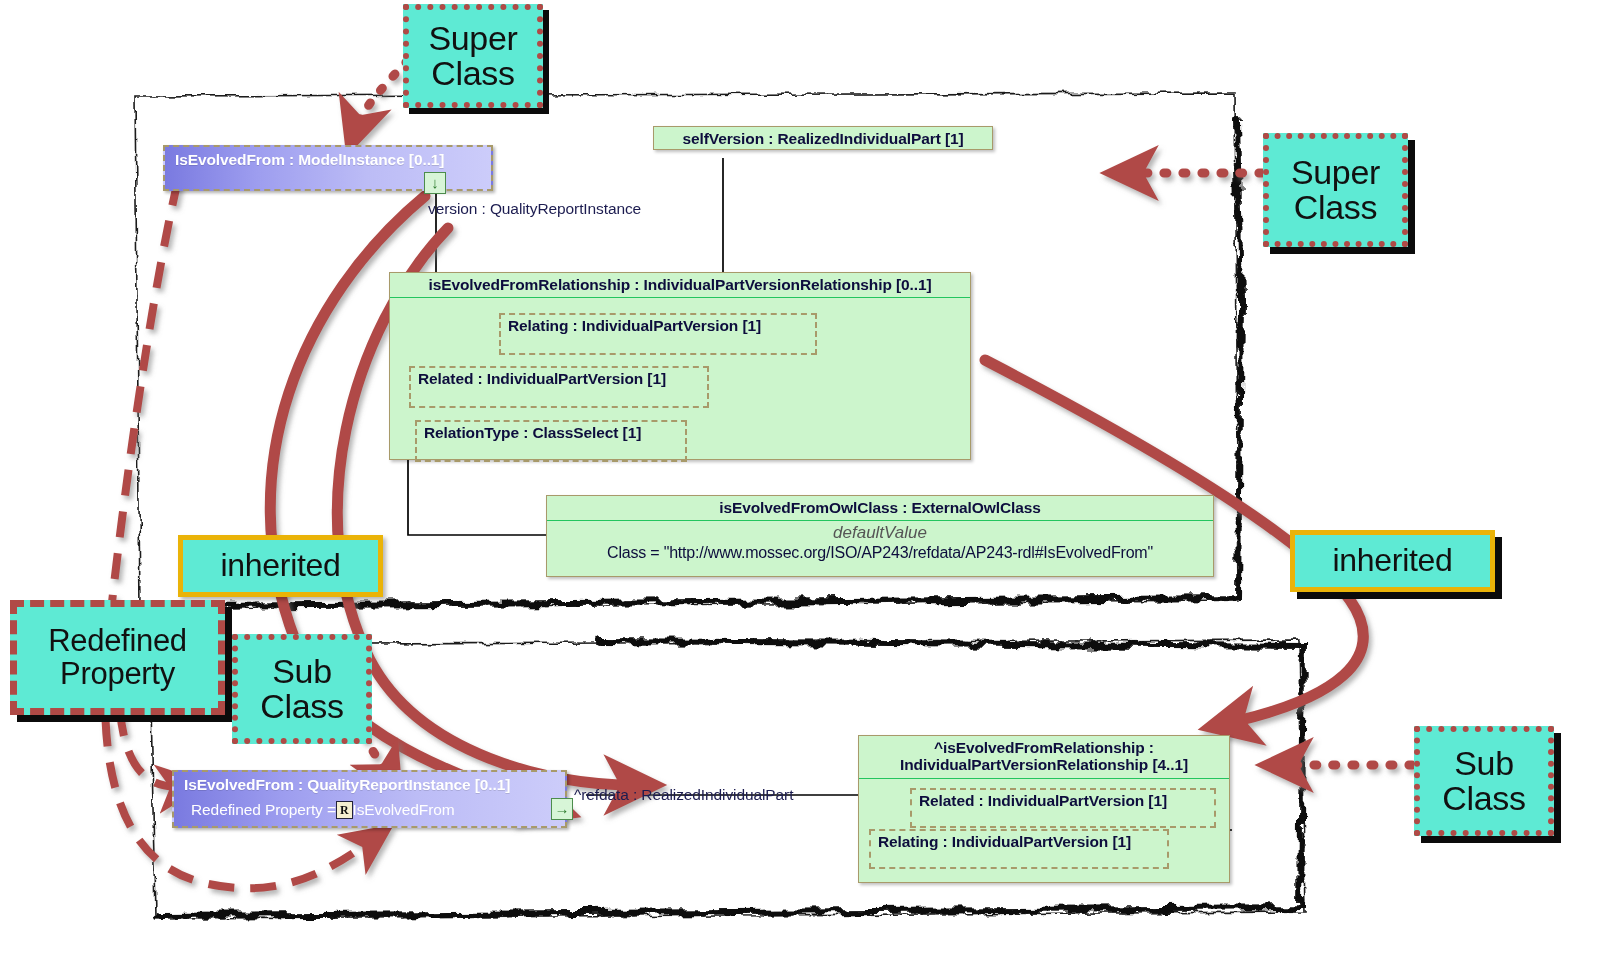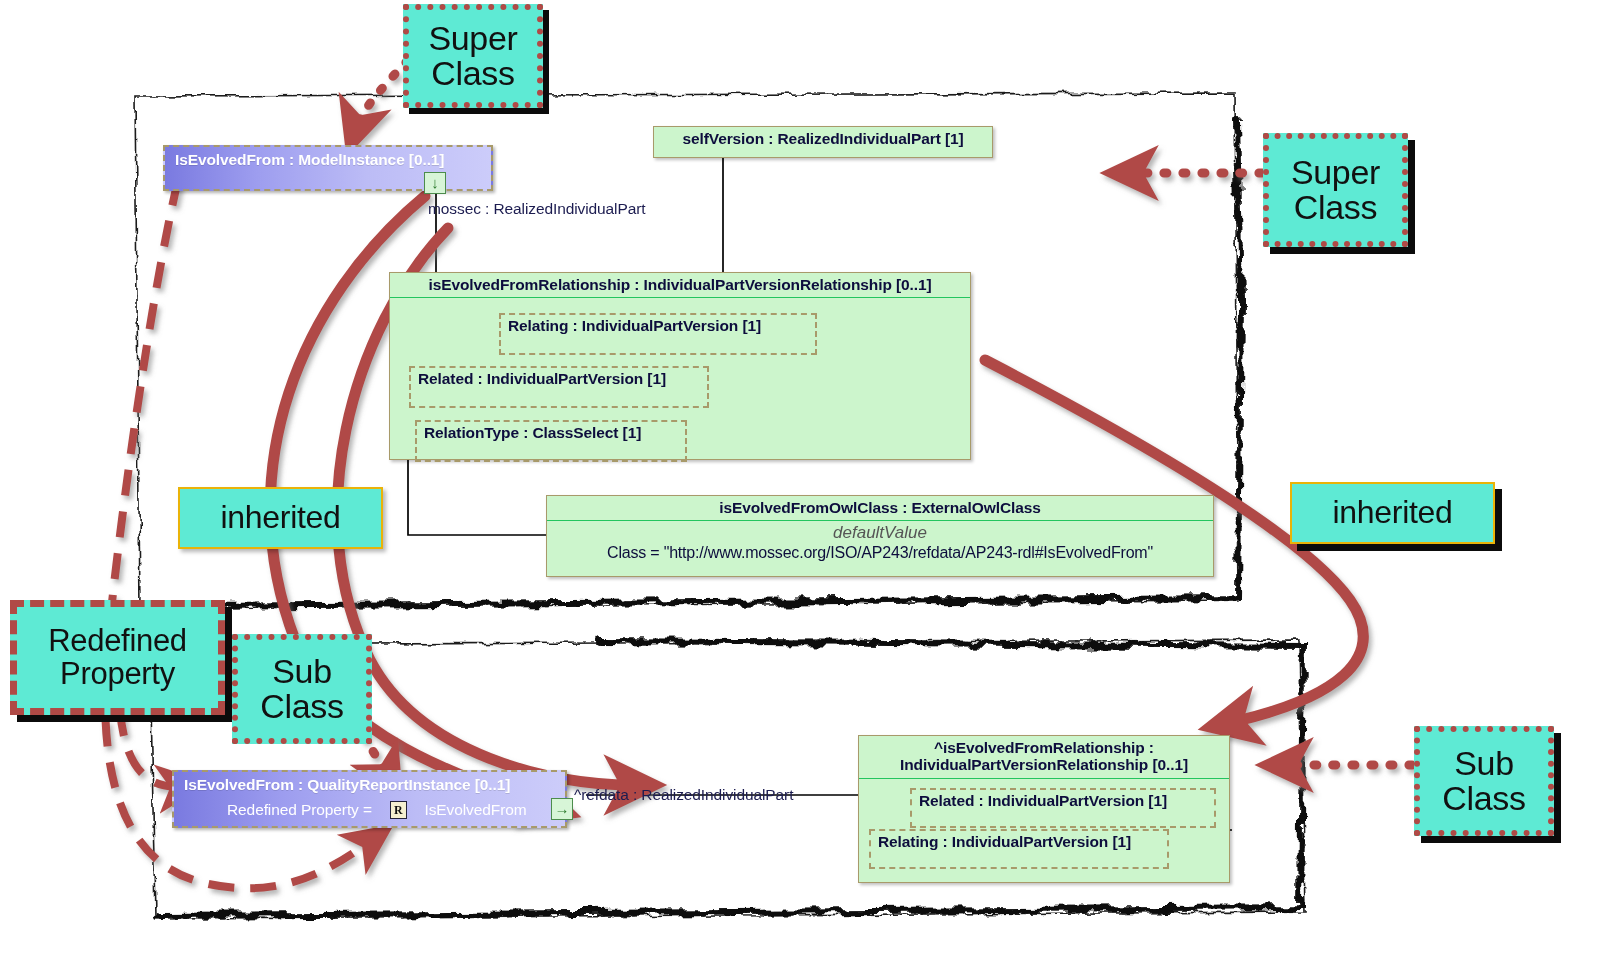--- a/index.html
+++ b/index.html
@@ -79,22 +79,21 @@
     text-shadow: 0 1px 0 rgba(0,0,0,0.12);
   }
   .blue-row {
     font-size: 15.5px;
     color: #ffffff;
     padding: 3px 10px 4px 17px;
     white-space: nowrap;
     letter-spacing: -0.1px;
     display: flex;
     align-items: center;
-    gap: 18px;
-    margin-left: 36px;
+    gap: 0;
   }
   .r-badge {
     display: inline-block;
     background: #f5f0d0;
     border: 1px solid #23233a;
     color: #111;
     font-size: 12px;
     font-weight: bold;
     line-height: 1;
     padding: 2px 3px;
@@ -146,21 +145,21 @@
     background: #5eead4;
     display: flex;
     align-items: center;
     justify-content: center;
     text-align: center;
     color: #111111;
     font-size: 34px;
     line-height: 1.04;
     letter-spacing: -0.3px;
   }
-  .callout.solid  { border: 2px solid #eab308; box-shadow: 3px 3px 4px rgba(0,0,0,0.28); }
+  .callout.solid  { border: 5px solid #eab308; box-shadow: 3px 3px 4px rgba(0,0,0,0.28); margin-top: 48px; }
   .callout.dotted { border: 6px dotted #b04a46; }
   .callout.dashed { border: 7px dashed #b04a46; }
 </style>
 </head>
 <body>
 
 <div id="canvas">
 
   <svg id="svg-layer" viewBox="0 0 1619 965" xmlns="http://www.w3.org/2000/svg">
     <defs>
@@ -230,23 +229,23 @@
     <g stroke="#b04a46" stroke-width="8" fill="none" stroke-linecap="butt" stroke-dasharray="26 16" filter="url(#softshadow)">
       <path d="M120,710 C125,770 150,790 182,786" marker-end="url(#redArrow)"></path>
     </g>
   </svg>
 
   <div class="blue-box" style="left:163px; top:145px; width:330px; height:46px;">
     <div class="blue-title">IsEvolvedFrom : ModelInstance [0..1]</div>
   </div>
   <div class="port" style="left:424px; top:172px;">↓</div>
 
-  <div class="assoc-label" style="left:428px; top:200px;">mossec : RealizedIndividualPart</div>
-
-  <div class="uml-box" style="left:653px; top:126px; width:340px; height:32px;">
+  <div class="assoc-label" style="left:428px; top:200px;">version : QualityReportInstance</div>
+
+  <div class="uml-box" style="left:653px; top:126px; width:340px; height:24px;">
     <div class="uml-title">selfVersion : RealizedIndividualPart [1]</div>
   </div>
 
   <div class="uml-box" style="left:389px; top:272px; width:582px; height:188px;">
     <div class="uml-title">isEvolvedFromRelationship : IndividualPartVersionRelationship [0..1]</div>
     <div class="uml-body" style="height:154px;">
       <div class="slot" style="left:109px; top:15px; width:318px; height:42px;">Relating : IndividualPartVersion [1]</div>
       <div class="slot" style="left:19px; top:68px; width:300px; height:42px;">Related : IndividualPartVersion [1]</div>
       <div class="slot" style="left:25px; top:122px; width:272px; height:42px;">RelationType : ClassSelect [1]</div>
     </div>
@@ -267,21 +266,21 @@
       <span class="r-badge">R</span>
       <span>IsEvolvedFrom</span>
     </div>
   </div>
   <div class="port" style="left:551px; top:798px;">→</div>
 
   <div class="assoc-label" style="left:574px; top:786px;">^refdata : RealizedIndividualPart</div>
 
   <div class="uml-box" style="left:858px; top:718px; width:372px; height:148px;margin-top:17px;">
     <div class="uml-title two-line" style="padding-bottom:0;">^isEvolvedFromRelationship :</div>
-    <div class="uml-title two-line" style="padding-top:0;">IndividualPartVersionRelationship [0..1]</div>
+    <div class="uml-title two-line" style="padding-top:0;">IndividualPartVersionRelationship [4..1]</div>
     <div class="uml-body" style="height:84px;">
       <div class="slot" style="left:51px; top:9px; width:306px; height:40px;">Related : IndividualPartVersion [1]</div>
       <div class="slot" style="left:10px; top:50px; width:300px; height:40px;">Relating : IndividualPartVersion [1]</div>
     </div>
   </div>
 
   <div class="callout dotted" style="left:403px; top:4px; width:140px; height:104px; flex-direction:column;
               box-shadow:6px 6px 0 #0b0b0b;">
     <span>Super</span>
     <span>Class</span>

